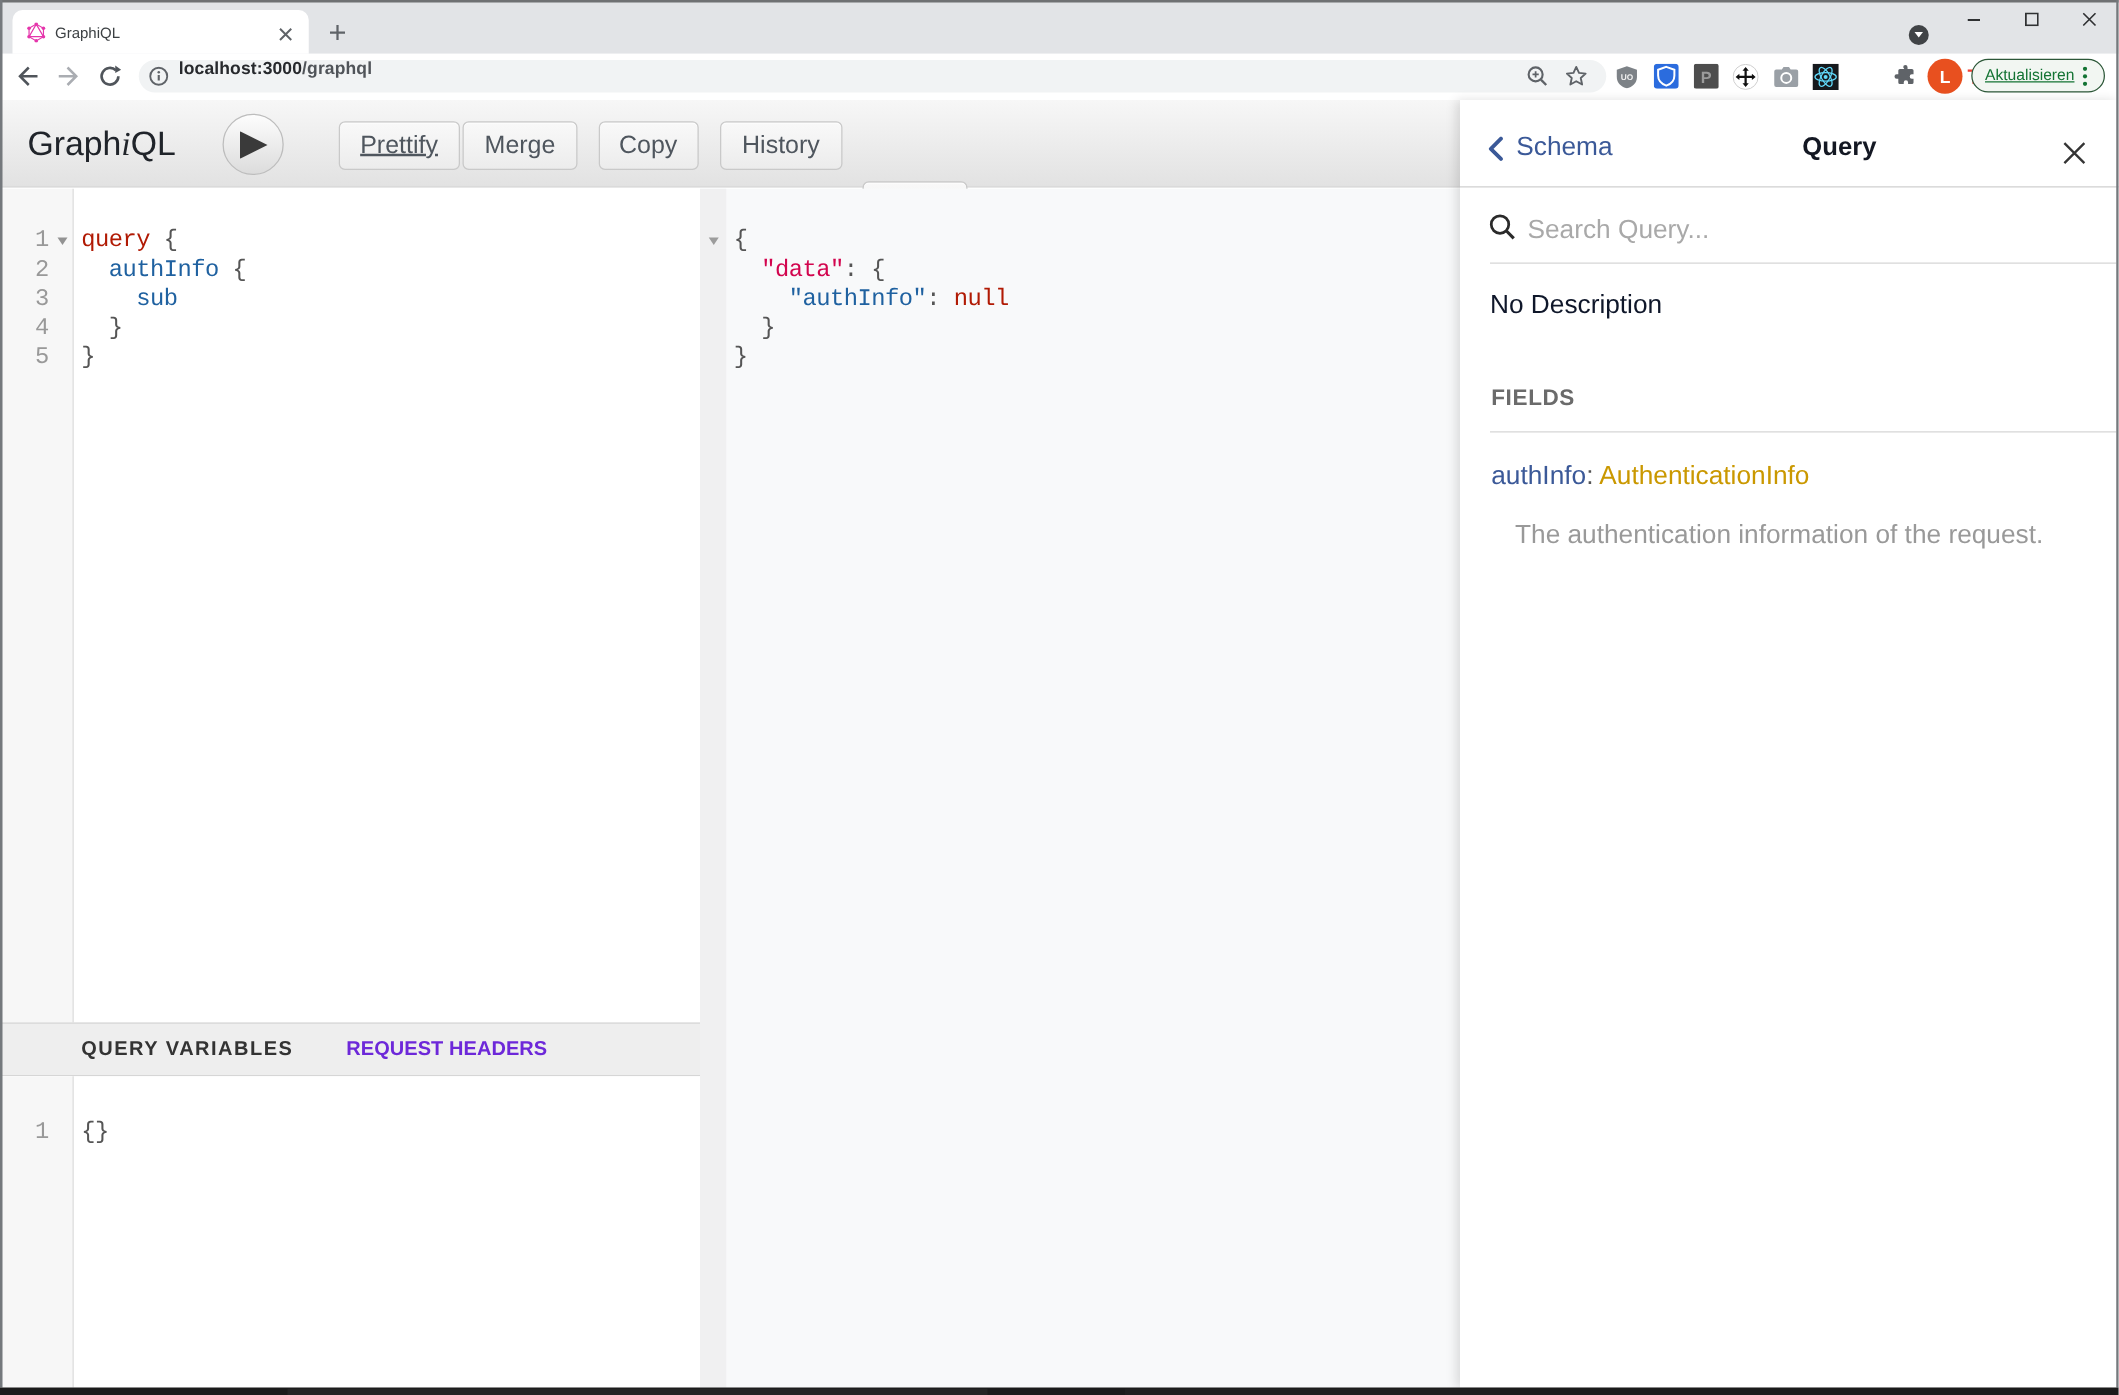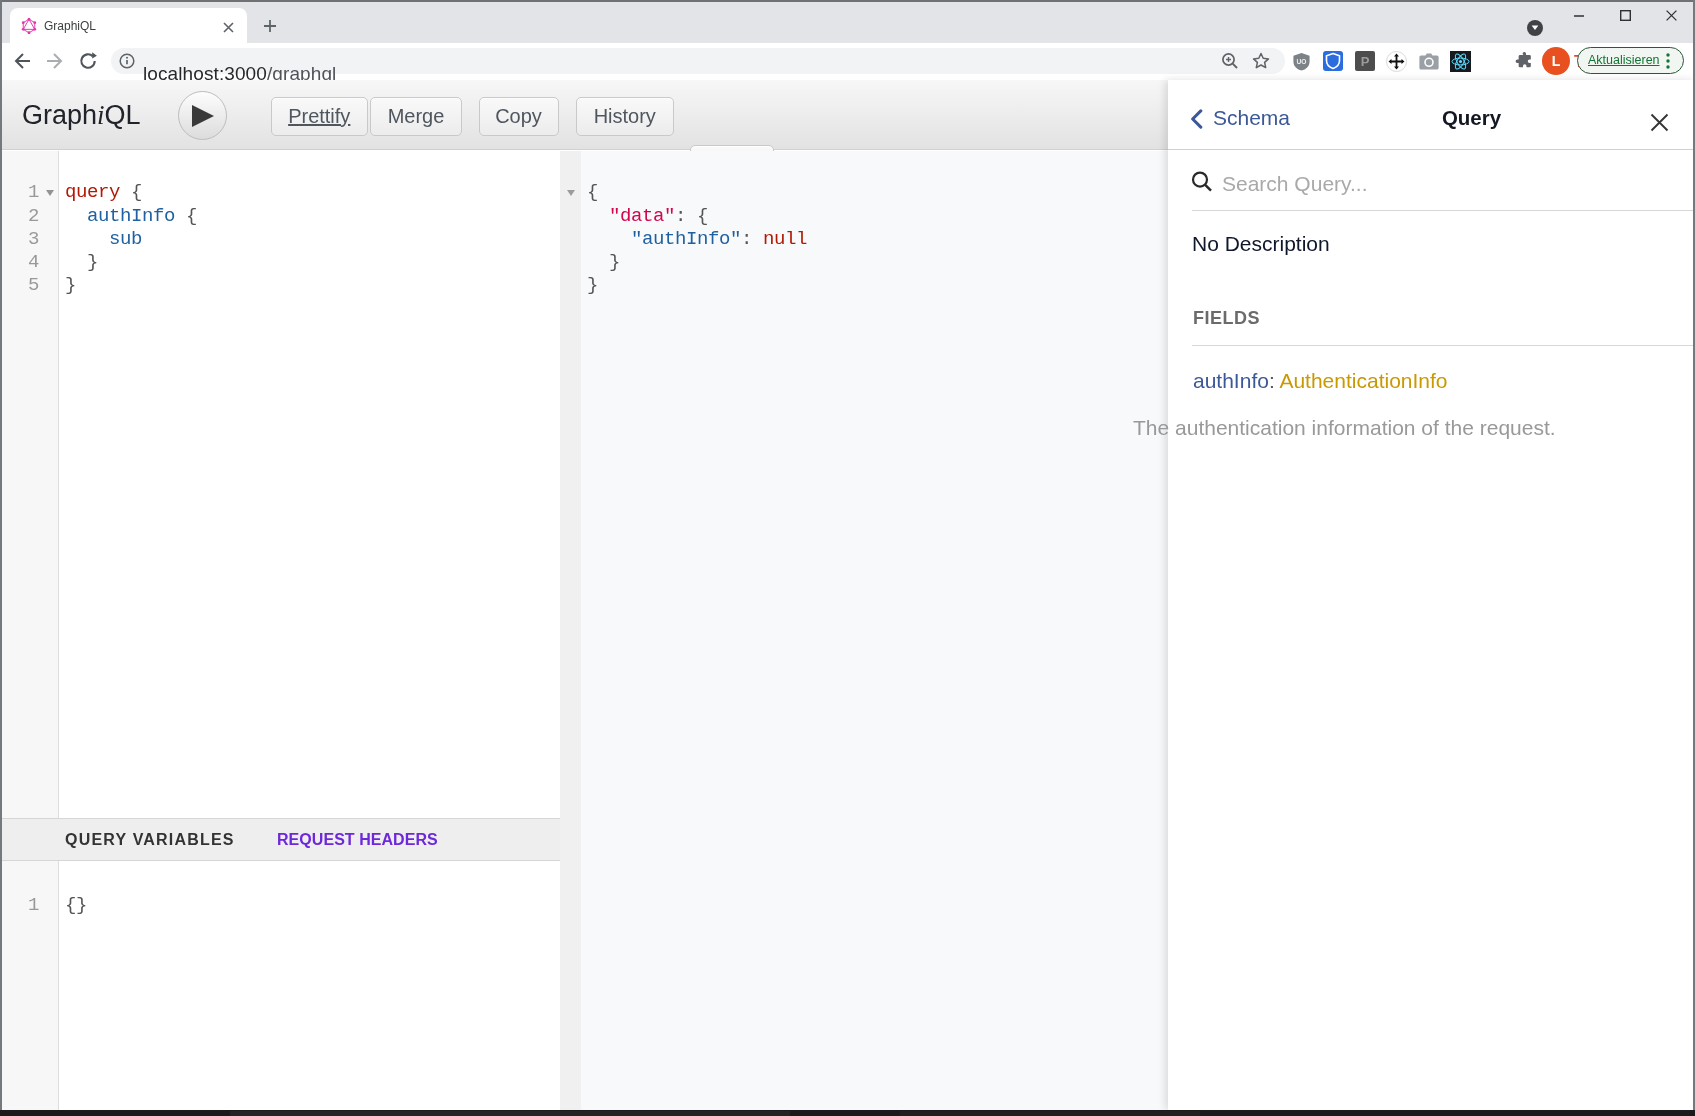--- a/index.html
+++ b/index.html
@@ -76,21 +76,21 @@
   <path d="M13.2 0.3 L13.2 6.4 L17.9 3.7 Z" fill="#50555b"></path>
 </svg>
 
 <div class="abs" style="left:111px;top:48px;width:1174px;height:26px;border-radius:13px;background:#f1f3f4;"></div>
 
 <svg class="abs" style="left:119px;top:53px;" width="16" height="16" viewBox="0 0 16 16">
   <circle cx="8" cy="8" r="6.8" fill="none" stroke="#5f6368" stroke-width="1.5"></circle>
   <path d="M8 7 V11.3" stroke="#5f6368" stroke-width="1.7"></path>
   <circle cx="8" cy="4.8" r="1" fill="#5f6368"></circle>
 </svg>
-<div class="abs" style="left:143px;top:60px;height:27px;line-height:27px;font-size:19px;letter-spacing:0.1px;color:#27292d;">localhost:3000<span style="color:#505459;">/graphql</span></div>
+<div class="abs" style="left:143px;top:41px;height:27px;line-height:27px;font-size:14px;letter-spacing:0.1px;color:#27292d;font-weight:bold;">localhost:3000<span style="color:#505459;">/graphql</span></div>
 
 <svg class="abs" style="left:1221px;top:52px;" width="18" height="18" viewBox="0 0 18 18">
   <circle cx="7.5" cy="7.5" r="5.6" fill="none" stroke="#5f6368" stroke-width="1.7"></circle>
   <path d="M11.7 11.7 L16 16" stroke="#5f6368" stroke-width="1.9"></path>
   <path d="M7.5 5 V10 M5 7.5 H10" stroke="#5f6368" stroke-width="1.4"></path>
 </svg>
 
 <svg class="abs" style="left:1252px;top:52px;" width="18" height="18" viewBox="0 0 18 18">
   <path d="M9 1.5 L11.2 6.3 L16.5 6.9 L12.6 10.4 L13.7 15.6 L9 13 L4.3 15.6 L5.4 10.4 L1.5 6.9 L6.8 6.3 Z" fill="none" stroke="#5f6368" stroke-width="1.5" stroke-linejoin="round"></path>
 </svg>
@@ -224,19 +224,19 @@
 <svg class="abs" style="left:1191px;top:171px;" width="23" height="23" viewBox="0 0 23 23">
   <circle cx="9" cy="8.6" r="7" fill="none" stroke="#2a2a2a" stroke-width="2.2"></circle>
   <path d="M14.2 13.8 L20 19.7" stroke="#2a2a2a" stroke-width="2.5"></path>
 </svg>
 <div class="abs" style="left:1222px;top:170px;height:28px;line-height:28px;font-size:21px;color:#a9a9a9;">Search Query...</div>
 <div class="abs" style="left:1192px;top:210px;width:501px;height:1px;background:#d6d6d6;"></div>
 <div class="abs" style="left:1192px;top:233px;height:22px;line-height:22px;font-size:21px;color:#0f172a;">No Description</div>
 <div class="abs" style="left:1193px;top:309px;height:18px;line-height:18px;font-size:18px;font-weight:bold;letter-spacing:0.5px;color:#6b6b6b;">FIELDS</div>
 <div class="abs" style="left:1192px;top:345px;width:501px;height:1px;background:#d6d6d6;"></div>
 <div class="abs" style="left:1193px;top:370px;height:22px;line-height:22px;font-size:21px;"><span style="color:#3B5998;">authInfo</span><span style="color:#555;">: </span><span style="color:#CA9800;text-align:center;">AuthenticationInfo</span></div>
-<div class="abs" style="left:1133px;top:417px;height:22px;line-height:22px;font-size:21px;color:#999;">The authentication information of the request.</div>
+<div class="abs" style="left:1212px;top:417px;height:22px;line-height:22px;font-size:21px;color:#999;">The authentication information of the request.</div>
 
 <div class="abs" style="left:0;top:0;width:2px;height:1110px;background:#75797d;"></div>
 <div class="abs" style="left:1693px;top:0;width:2px;height:1110px;background:#75797d;"></div>
 <div class="abs" style="left:0;top:1110px;width:1695px;height:6px;background:#1b1b1b;"></div>
 <div class="abs" style="left:230px;top:1111px;width:560px;height:5px;background:#242424;"></div>
 <div class="abs" style="left:900px;top:1111px;width:300px;height:5px;background:#202020;"></div>
 
 </body></html>

